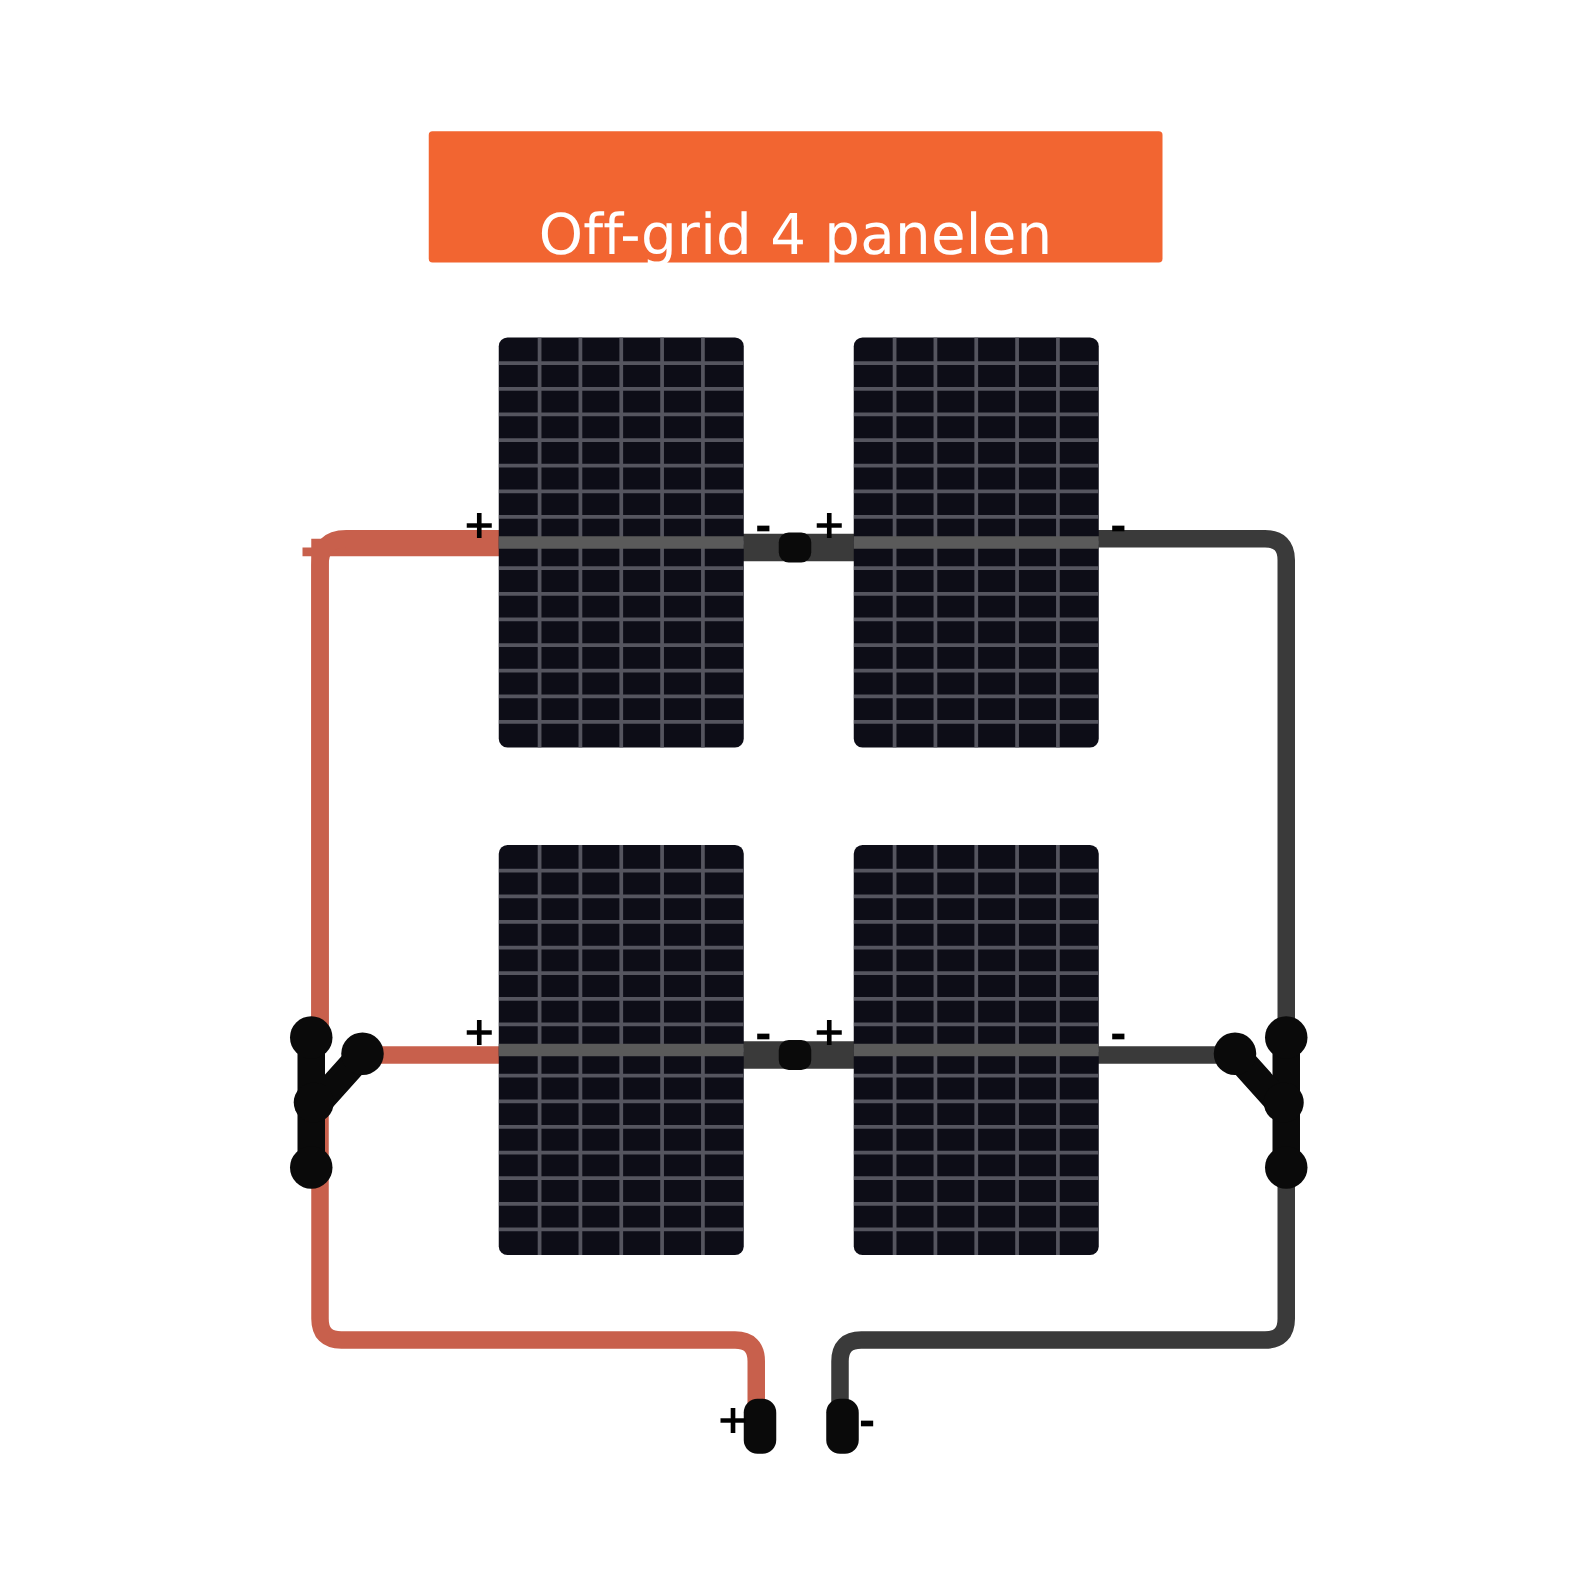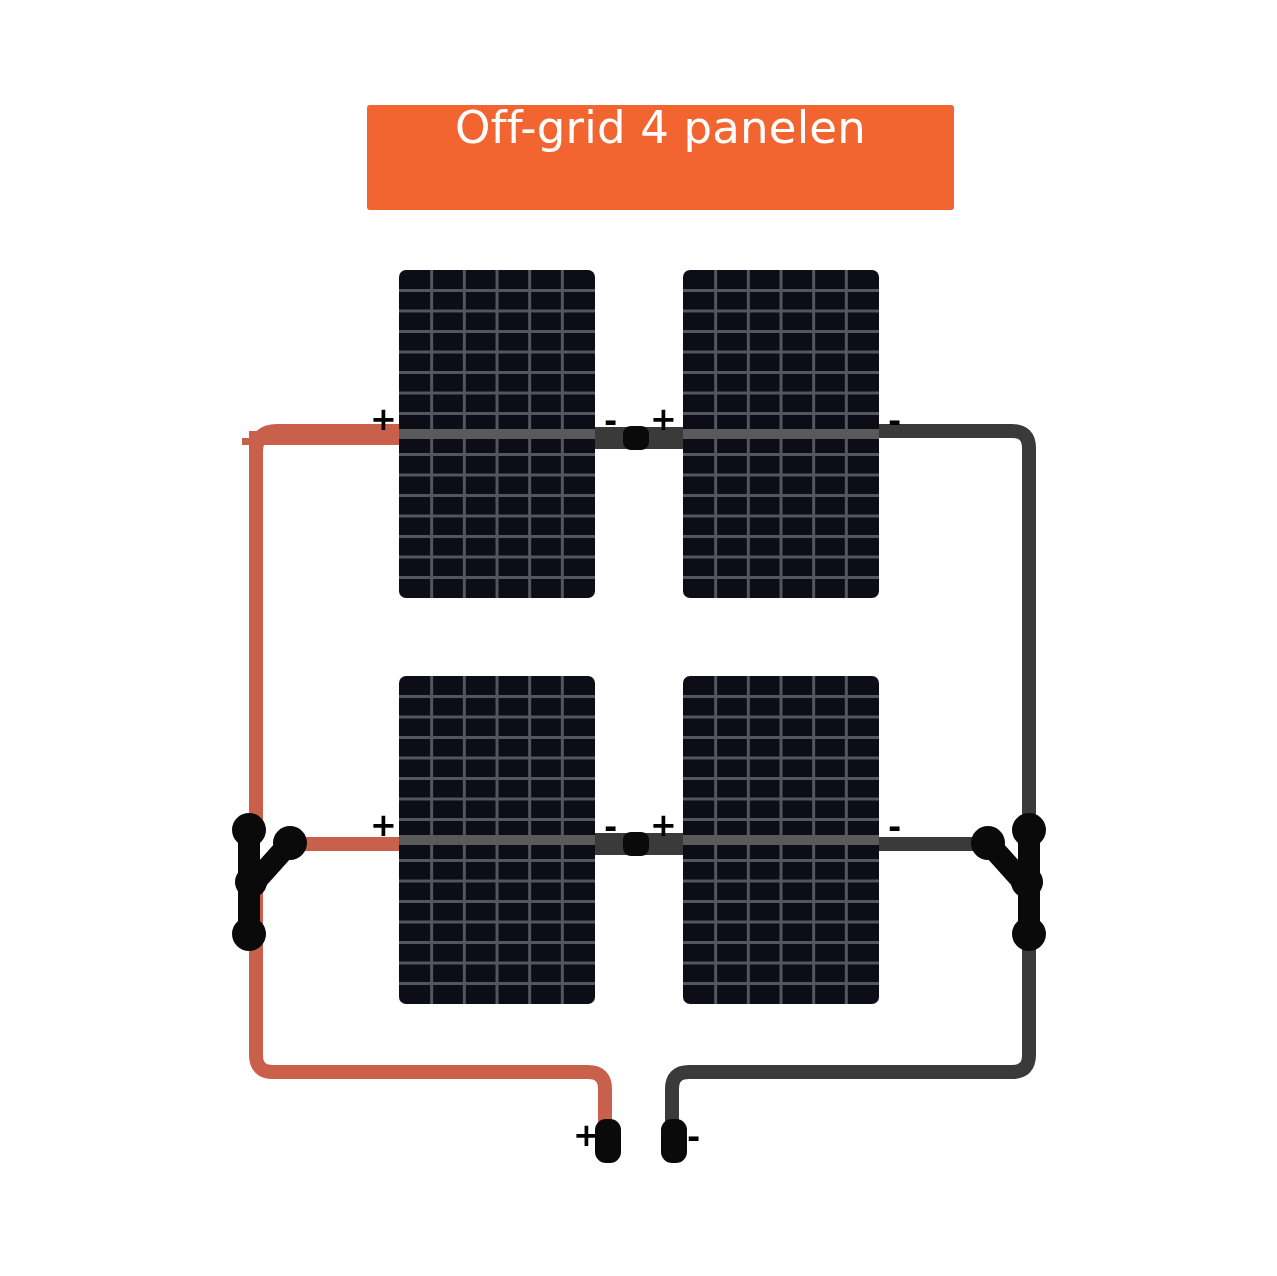--- a/index.html
+++ b/index.html
@@ -27,24 +27,23 @@
   }
   .title-banner {
     position: absolute;
     left: 343px;
     top: 105px;
     width: 587px;
     height: 105px;
     background: #f26531;
     border-radius: 3px;
     display: flex;
-    align-items: flex-start;
+    align-items: flex-end;
     justify-content: center;
     box-sizing: border-box;
-    margin-left: 24px;
   }
   .title-text {
     color: #ffffff;
     font-size: 45px;
     font-weight: 400;
     letter-spacing: 0.2px;
     line-height: 1;
     font-family: "DejaVu Sans", "Liberation Sans", sans-serif;
     white-space: nowrap;
   }

